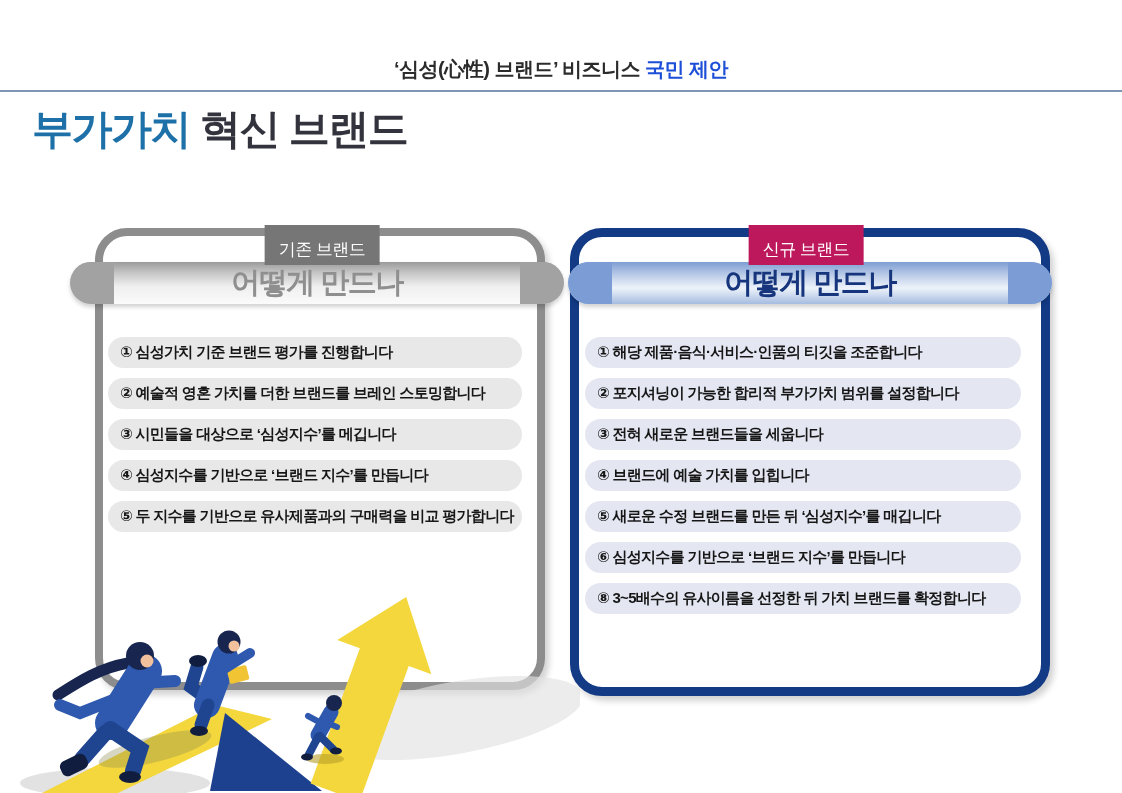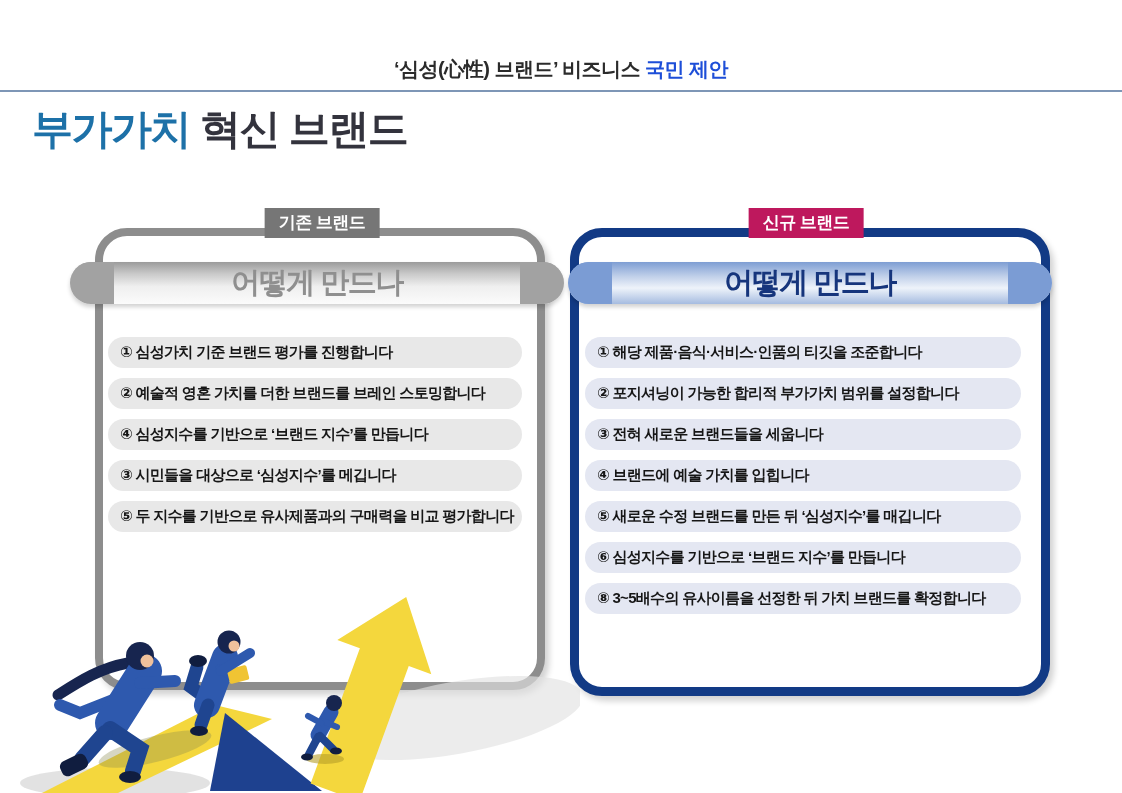--- a/index.html
+++ b/index.html
@@ -23,23 +23,23 @@
     font-size:41px;font-weight:800;letter-spacing:-1.5px;color:#33333d;margin-left:32px;
   }
   .page-title .title-accent{color:#1d71a8;}
   
   .panel{position:absolute;background:#ffffff;border-radius:32px;
          box-shadow:4px 5px 6px rgba(0,0,0,0.18);}
   .panel.gray{left:95px;top:228px;width:434px;height:446px;border:8px solid #8d8d8d;}
   .panel.navy{left:570px;top:228px;width:462px;height:450px;border:9px solid #123a85;}
   
   .tag{
-    position:absolute;top:208px;transform:translateX(-50%);z-index:6;
-    color:#ffffff;font-weight:700;font-size:17px;letter-spacing:-0.5px;
-    padding:3px 14px 4px 14px;white-space:nowrap;
+    position:absolute;top:225px;transform:translateX(-50%);z-index:6;
+    color:#ffffff;font-weight:400;font-size:17px;letter-spacing:-0.5px;
+    padding:13px 14px 4px 14px;white-space:nowrap;
   }
   .tag.gray{left:322px;background:#767676;}
   .tag.navy{left:806px;background:#be185d;}
   
   .banner{
     position:absolute;top:262px;height:42px;border-radius:21px;z-index:5;
     display:flex;align-items:center;justify-content:center;
     font-size:29px;font-weight:800;letter-spacing:-1.5px;
     box-shadow:0 3px 4px rgba(0,0,0,0.18);
     text-align:center;
@@ -90,23 +90,23 @@
 <div class="tag gray">기존 브랜드</div>
 <div class="banner gray">
   <span>어떻게 만드나</span>
 </div>
 <div class="list left">
 
     <div class="list-item">① 심성가치 기준 브랜드 평가를 진행합니다</div>
 
     <div class="list-item">② 예술적 영혼 가치를 더한 브랜드를 브레인 스토밍합니다</div>
 
+    <div class="list-item">③ 시민들을 대상으로 ‘심성지수’를 메깁니다</div>
+
     <div class="list-item">④ 심성지수를 기반으로 ‘브랜드 지수’를 만듭니다</div>
-
-    <div class="list-item">③ 시민들을 대상으로 ‘심성지수’를 메깁니다</div>
 
     <div class="list-item">⑤ 두 지수를 기반으로 유사제품과의 구매력을 비교 평가합니다</div>
 
   </div>
 
 <div class="panel navy"></div>
 <div class="tag navy">신규 브랜드</div>
 <div class="banner navy">
   <span>어떻게 만드나</span>
 </div>

